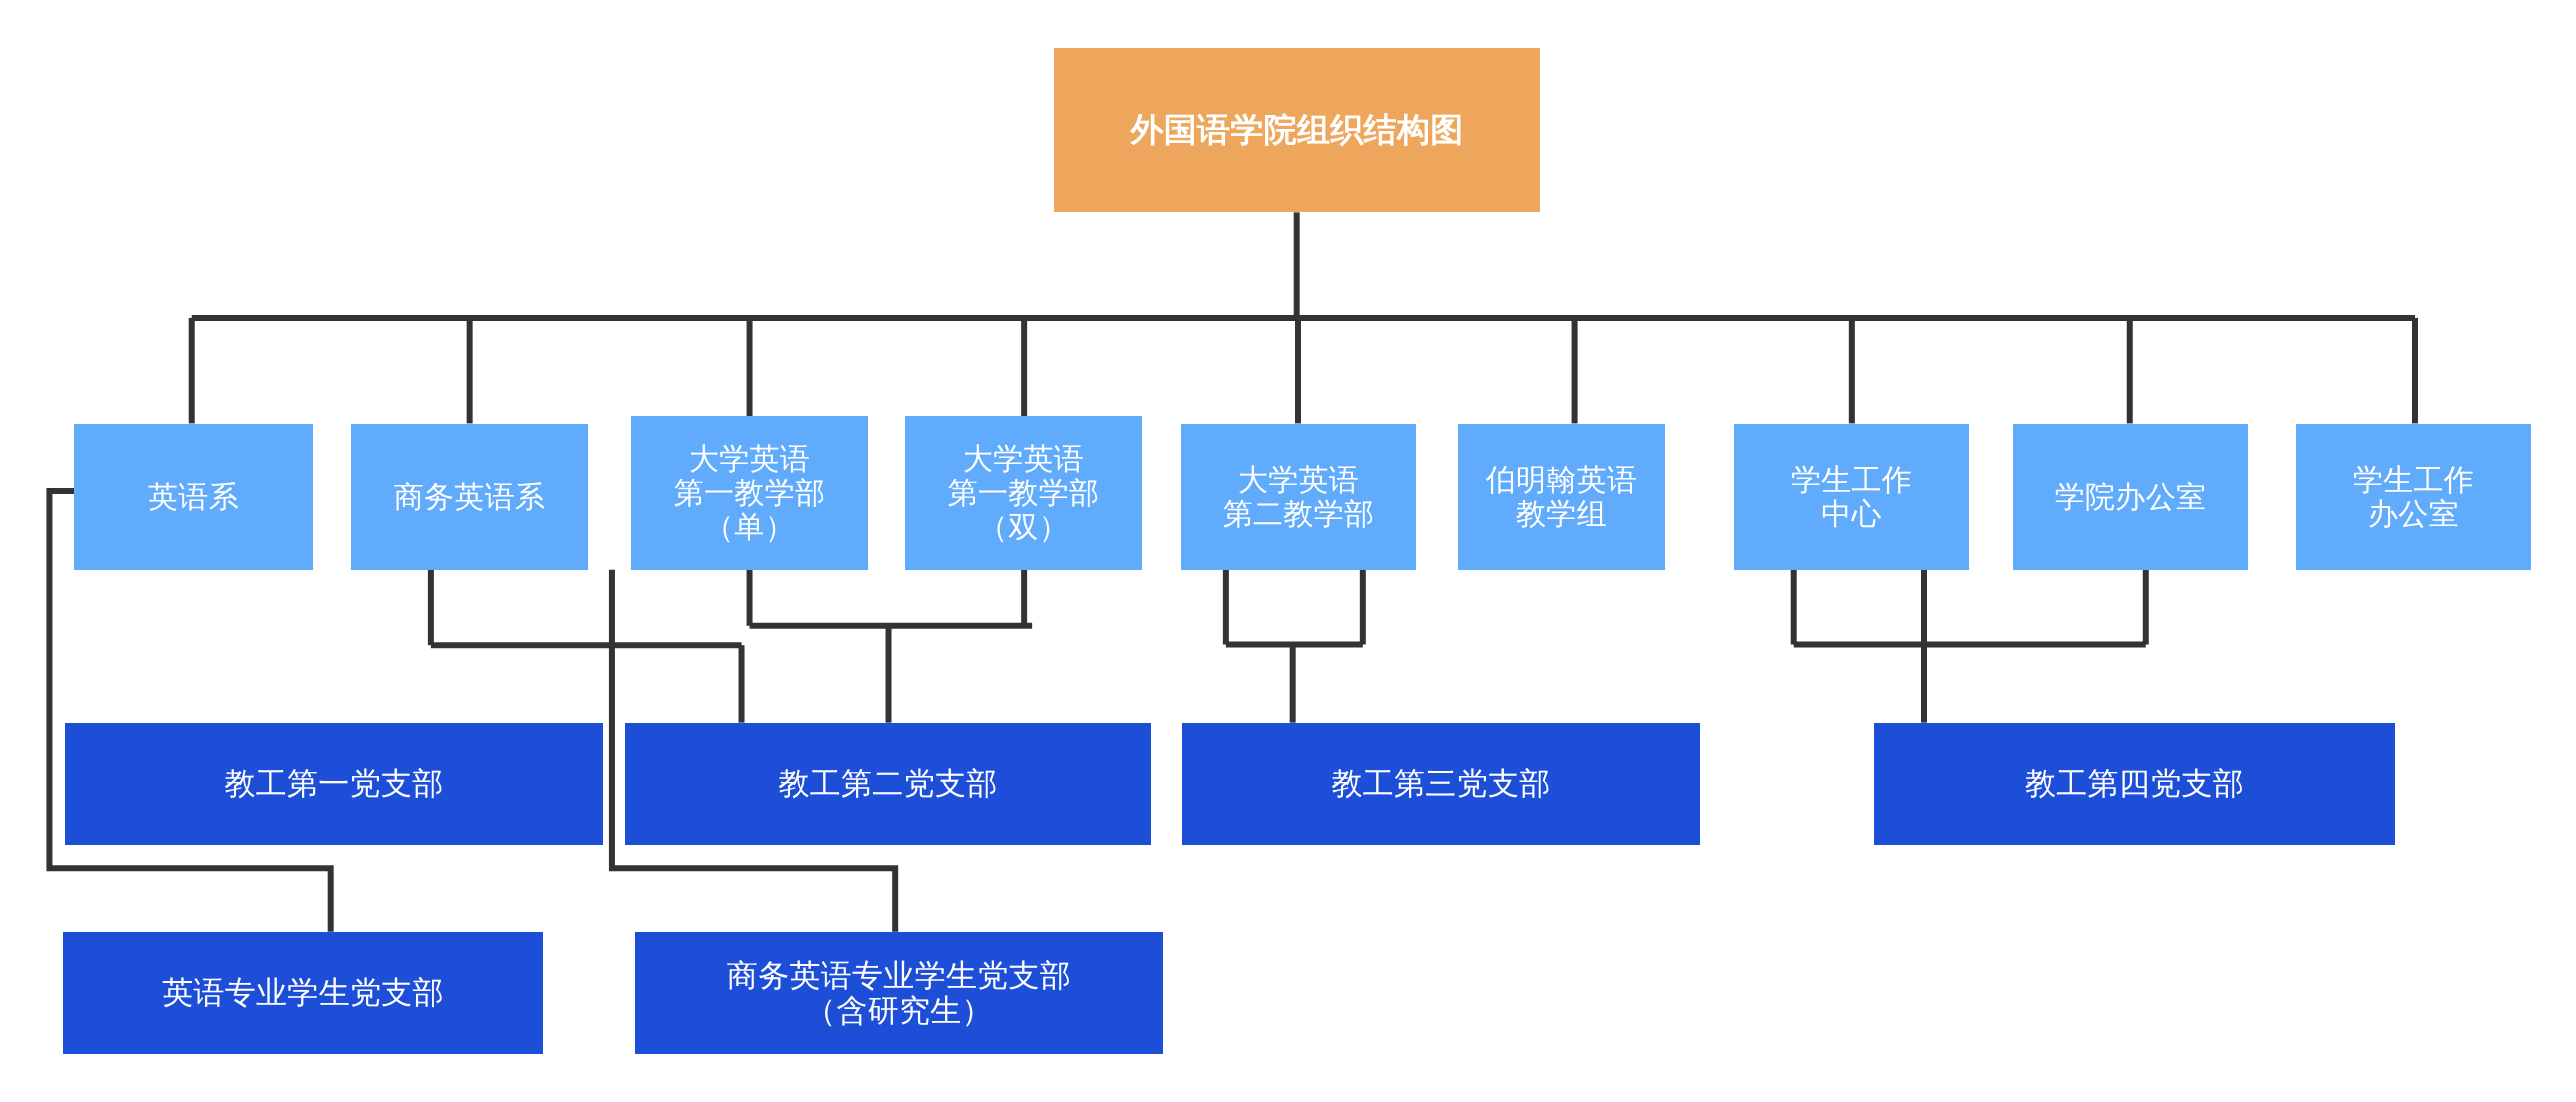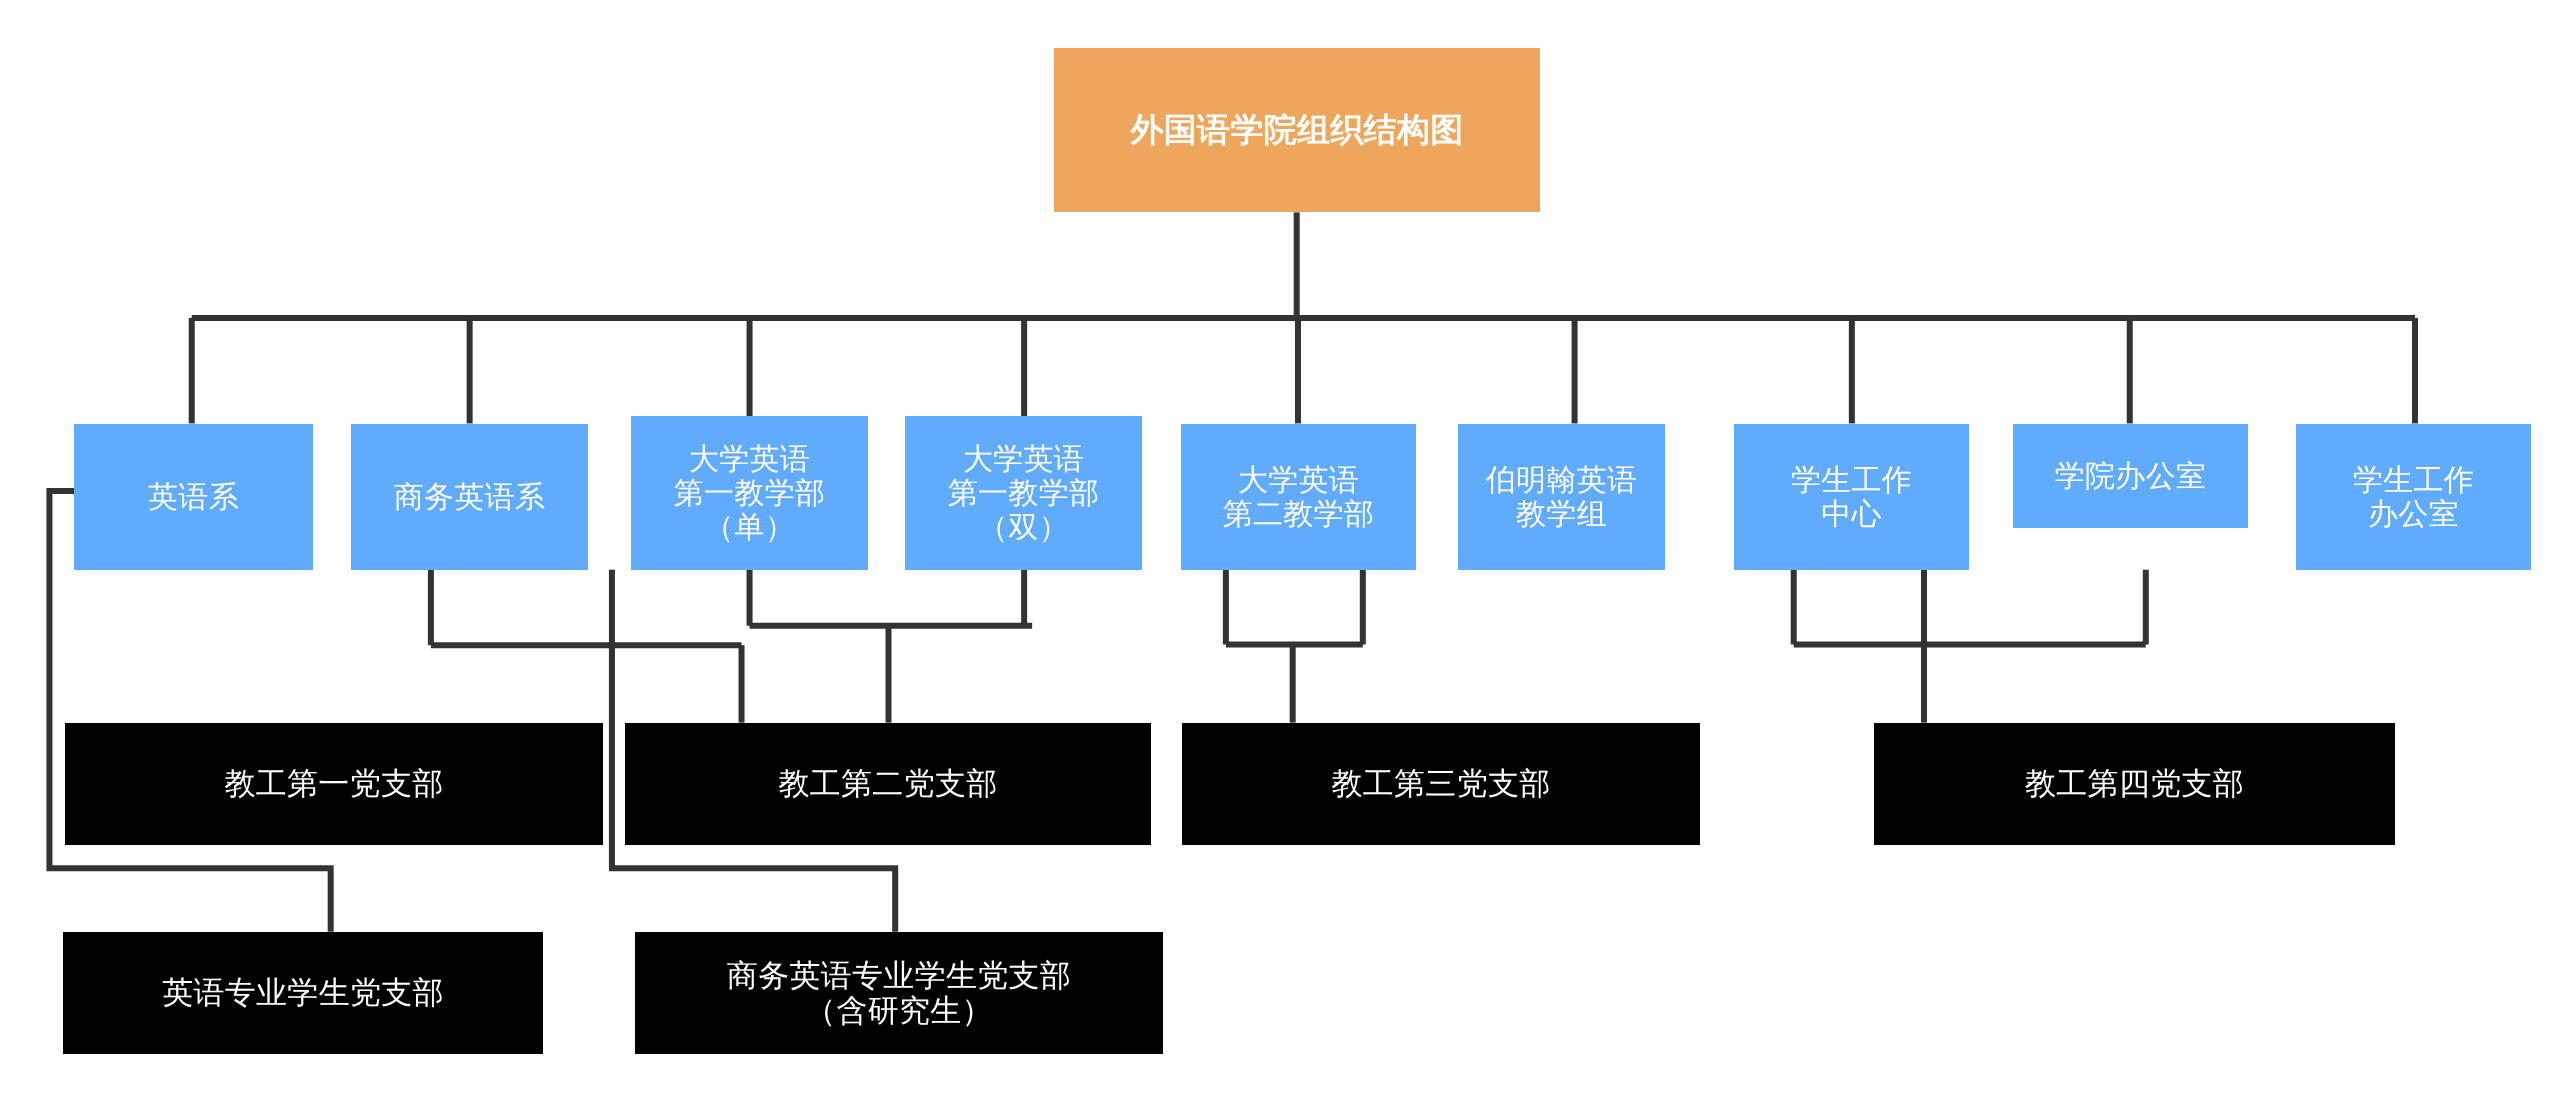--- a/index.html
+++ b/index.html
@@ -42,21 +42,21 @@
   .node.root {
     background: #eda65c;
     font-weight: bold;
     font-size: 33px;
   }
   .node.dept {
     background: #60abfb;
     font-size: 30px;
   }
   .node.branch {
-    background: #000000;
+    background: #1d4ed8;
     font-size: 31px;
   }
   .node-label {
     display: block;
     width: 100%;
   }
 </style>
 </head>
 <body>
 
@@ -139,21 +139,21 @@
   <div class="node dept" style="left:1458px; top:424px; width:207px; height:146px;">
     <span class="node-label">伯明翰英语
 教学组</span>
   </div>
 
   <div class="node dept" style="left:1734px; top:424px; width:235px; height:146px;">
     <span class="node-label">学生工作
 中心</span>
   </div>
 
-  <div class="node dept" style="left:2013px; top:424px; width:235px; height:104px;">
+  <div class="node dept" style="left:2013px; top:424px; width:235px; height:146px;">
     <span class="node-label">学院办公室</span>
   </div>
 
   <div class="node dept" style="left:2296px; top:424px; width:235px; height:146px;">
     <span class="node-label">学生工作
 办公室</span>
   </div>
 
   <div class="node branch" style="left:65px; top:723px; width:538px; height:122px;">
     <span class="node-label">教工第一党支部</span>

